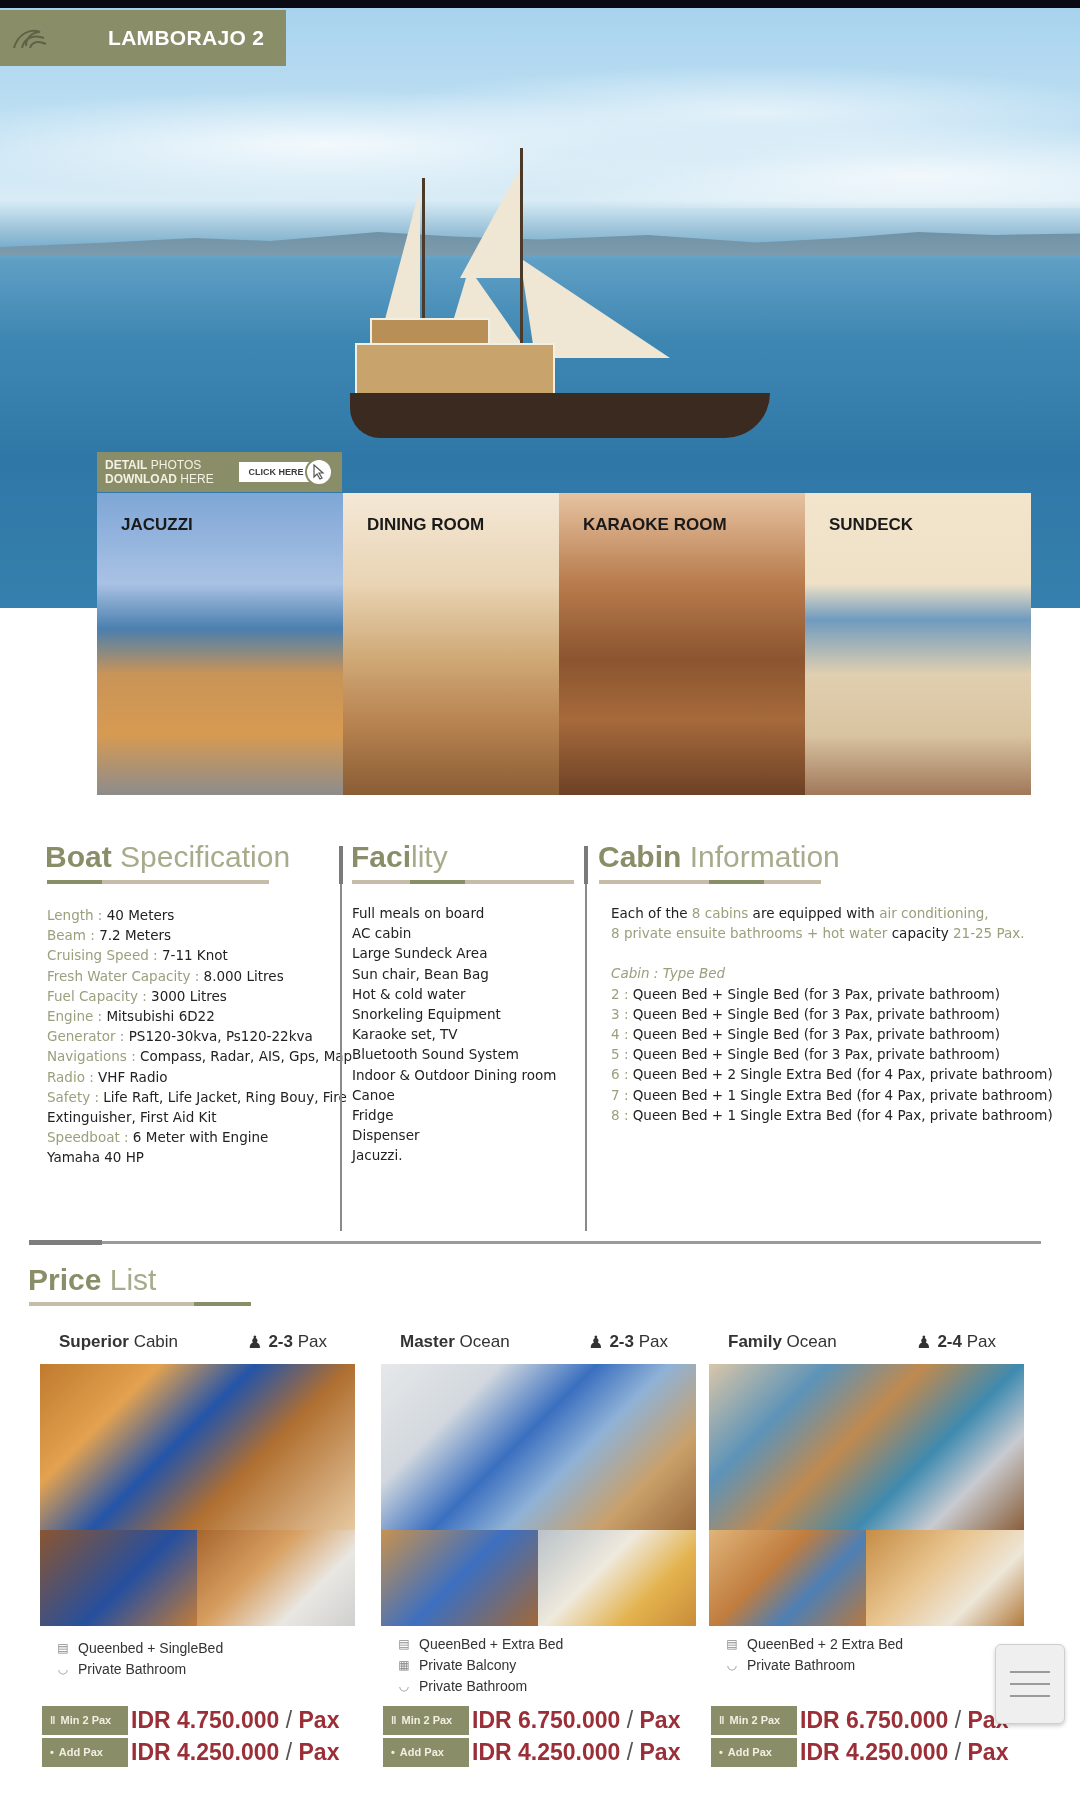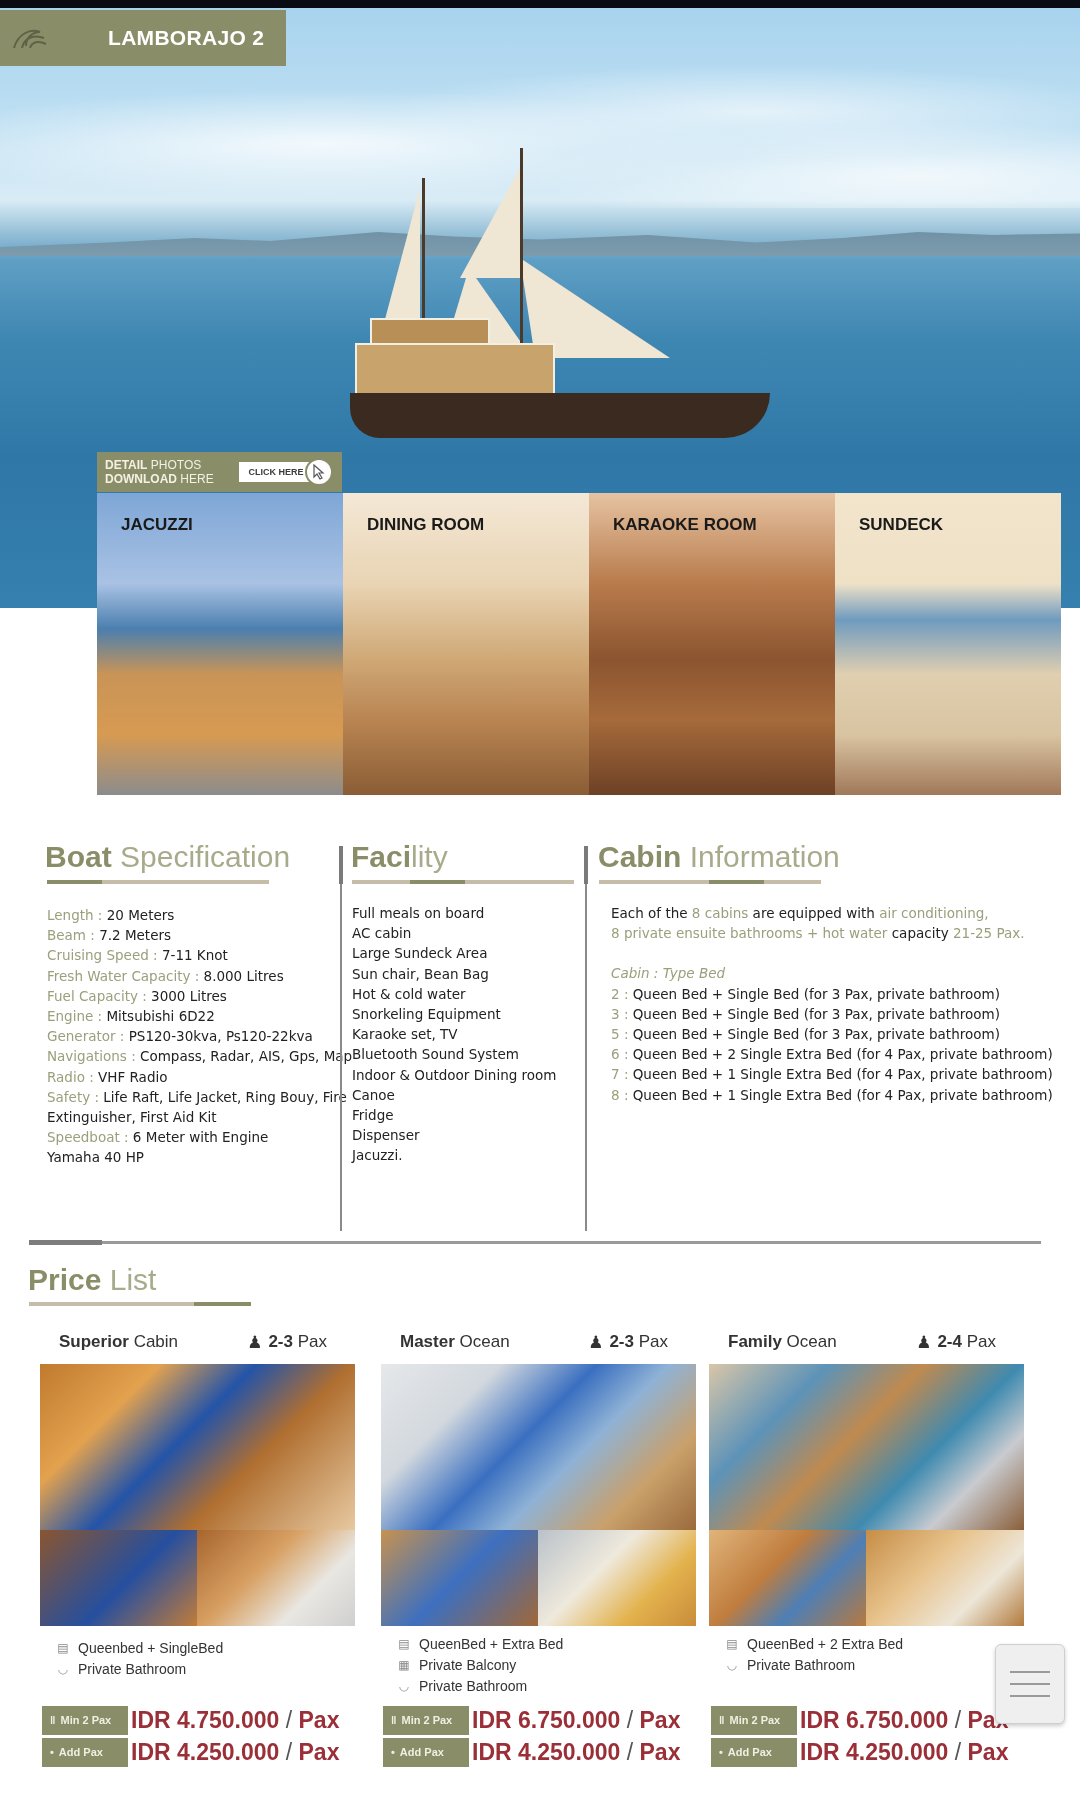--- a/index.html
+++ b/index.html
@@ -32,21 +32,21 @@
   .detail-banner .txt { color:#f4f1e4; font-size:12px; line-height:14px; }
   .detail-banner .txt b { font-weight:bold; }
   .click-here { position:absolute; left:142px; top:6px; width:96px; height:28px; }
   .click-here .pill { position:absolute; left:0; top:4px; width:74px; height:20px; background:#fff; border-radius:0; font-size:9px; font-weight:bold; color:#3b3b3b; display:flex; align-items:center; justify-content:center; }
   .click-here .circ { position:absolute; left:66px; top:0; width:28px; height:28px; border-radius:50%; background:#fff; border:2px solid #8a8e68; display:flex; align-items:center; justify-content:center; }
 
   .rooms { position:absolute; left:97px; top:493px; width:983px; height:302px; display:flex; }
   .room { position:relative; flex: 0 0 auto; height:302px; overflow:hidden; }
   .room .label { position:absolute; left:24px; top:22px; font-weight:bold; font-size:17px; color:#1a1a1a; }
   .room.r1 { width:246px; background: linear-gradient(180deg,#7ea6d6 0%, #a9c2e4 30%, #4b7fae 45%, #c99457 60%, #d79a52 80%, #8c8c8c 100%); }
-  .room.r2 { width:246px; background: linear-gradient(180deg,#f4e8d6 0%, #e9d4b4 30%, #cfa876 55%, #b98552 75%, #8a5d35 100%); text-align: right; }
+  .room.r2 { width:216px; background: linear-gradient(180deg,#f4e8d6 0%, #e9d4b4 30%, #cfa876 55%, #b98552 75%, #8a5d35 100%); text-align: right; }
   .room.r3 { width:246px; background: linear-gradient(180deg,#e6c3a2 0%, #b87b4c 30%, #8c5530 55%, #a66a3b 75%, #6d4126 100%); }
   .room.r4 { width:226px; background: linear-gradient(180deg,#f2e5cc 0%, #efe1c6 30%, #6f9bbf 42%, #e0cfb0 60%, #d9c4a1 80%, #a0785a 100%); }
 
   
   .sec-title { position:absolute; font-size:30px; color:#8a8e68; }
   .sec-title b { font-weight:bold; }
   .sec-title span.light { color:#a8ab8b; }
   .uline { position:absolute; height:4px; background:#c6bda9; }
   .uline .hl { position:absolute; top:0; height:4px; background:#8a8e68; }
   .vrule { position:absolute; width:2px; background:#8a8a8a; }
@@ -145,21 +145,21 @@
 </div>
 
 <div class="sec-title" style="left:45px;top:840px;">
   <b>Boat</b><span class="light"> Specification</span>
 </div>
 <div class="uline" style="left:47px;top:880px;width:222px;">
     <div class="hl" style="left:0;width:55px;"></div>
   </div>
 
 <div class="specs">
-  <div><span class="k">Length : </span><span>20 Meters</span></div>
+  <div><span class="k">Length : </span><span>40 Meters</span></div>
   <div><span class="k">Beam : </span><span>7.2 Meters</span></div>
   <div><span class="k">Cruising Speed : </span><span>7-11 Knot</span></div>
   <div><span class="k">Fresh Water Capacity : </span><span>8.000 Litres</span></div>
   <div><span class="k">Fuel Capacity : </span><span>3000 Litres</span></div>
   <div><span class="k">Engine : </span><span>Mitsubishi 6D22</span></div>
   <div><span class="k">Generator : </span><span>PS120-30kva, Ps120-22kva</span></div>
   <div style="white-space:nowrap;"><span class="k">Navigations : </span><span>Compass, Radar, AIS, Gps, Map</span></div>
   <div><span class="k">Radio : </span><span>VHF Radio</span></div>
   <div><span class="k">Safety : </span><span>Life Raft, Life Jacket, Ring Bouy, Fire Extinguisher, First Aid Kit</span></div>
   <div style="width:240px;"><span class="k">Speedboat : </span><span> 6 Meter with Engine Yamaha 40 HP</span></div>
@@ -205,20 +205,21 @@
 
 <div class="cabininfo">
   <div>
     <span>Each of the </span><span class="g">8 cabins</span><span> are equipped with </span><span class="g">air conditioning,</span><br>
     <span class="g">8 private ensuite bathrooms + hot water</span><span> capacity </span><span class="g">21-25 Pax.</span>
   </div>
   <div style="height:20px;"></div>
   <div class="it">Cabin : Type Bed</div>
   <div><span class="g">2</span><span class="g"> : </span><span>Queen Bed + Single Bed  (for 3 Pax, private bathroom)</span></div>
   <div><span class="g">3</span><span class="g"> : </span><span>Queen Bed + Single Bed  (for 3 Pax, private bathroom)</span></div>
+  <div><span class="g">4</span><span class="g"> : </span><span>Queen Bed + Single Bed  (for 3 Pax, private bathroom)</span></div>
   <div><span class="g">5</span><span class="g"> : </span><span>Queen Bed + Single Bed  (for 3 Pax, private bathroom)</span></div>
   <div><span class="g">6</span><span class="g"> : </span><span>Queen Bed + 2 Single Extra Bed (for 4 Pax, private bathroom)</span></div>
   <div><span class="g">7</span><span class="g"> : </span><span>Queen Bed + 1 Single Extra Bed (for 4 Pax, private bathroom)</span></div>
   <div><span class="g">8</span><span class="g"> : </span><span>Queen Bed + 1 Single Extra Bed (for 4 Pax, private bathroom)</span></div>
 </div>
 
 <div class="hr">
     <div class="hl"></div>
   </div>
 

